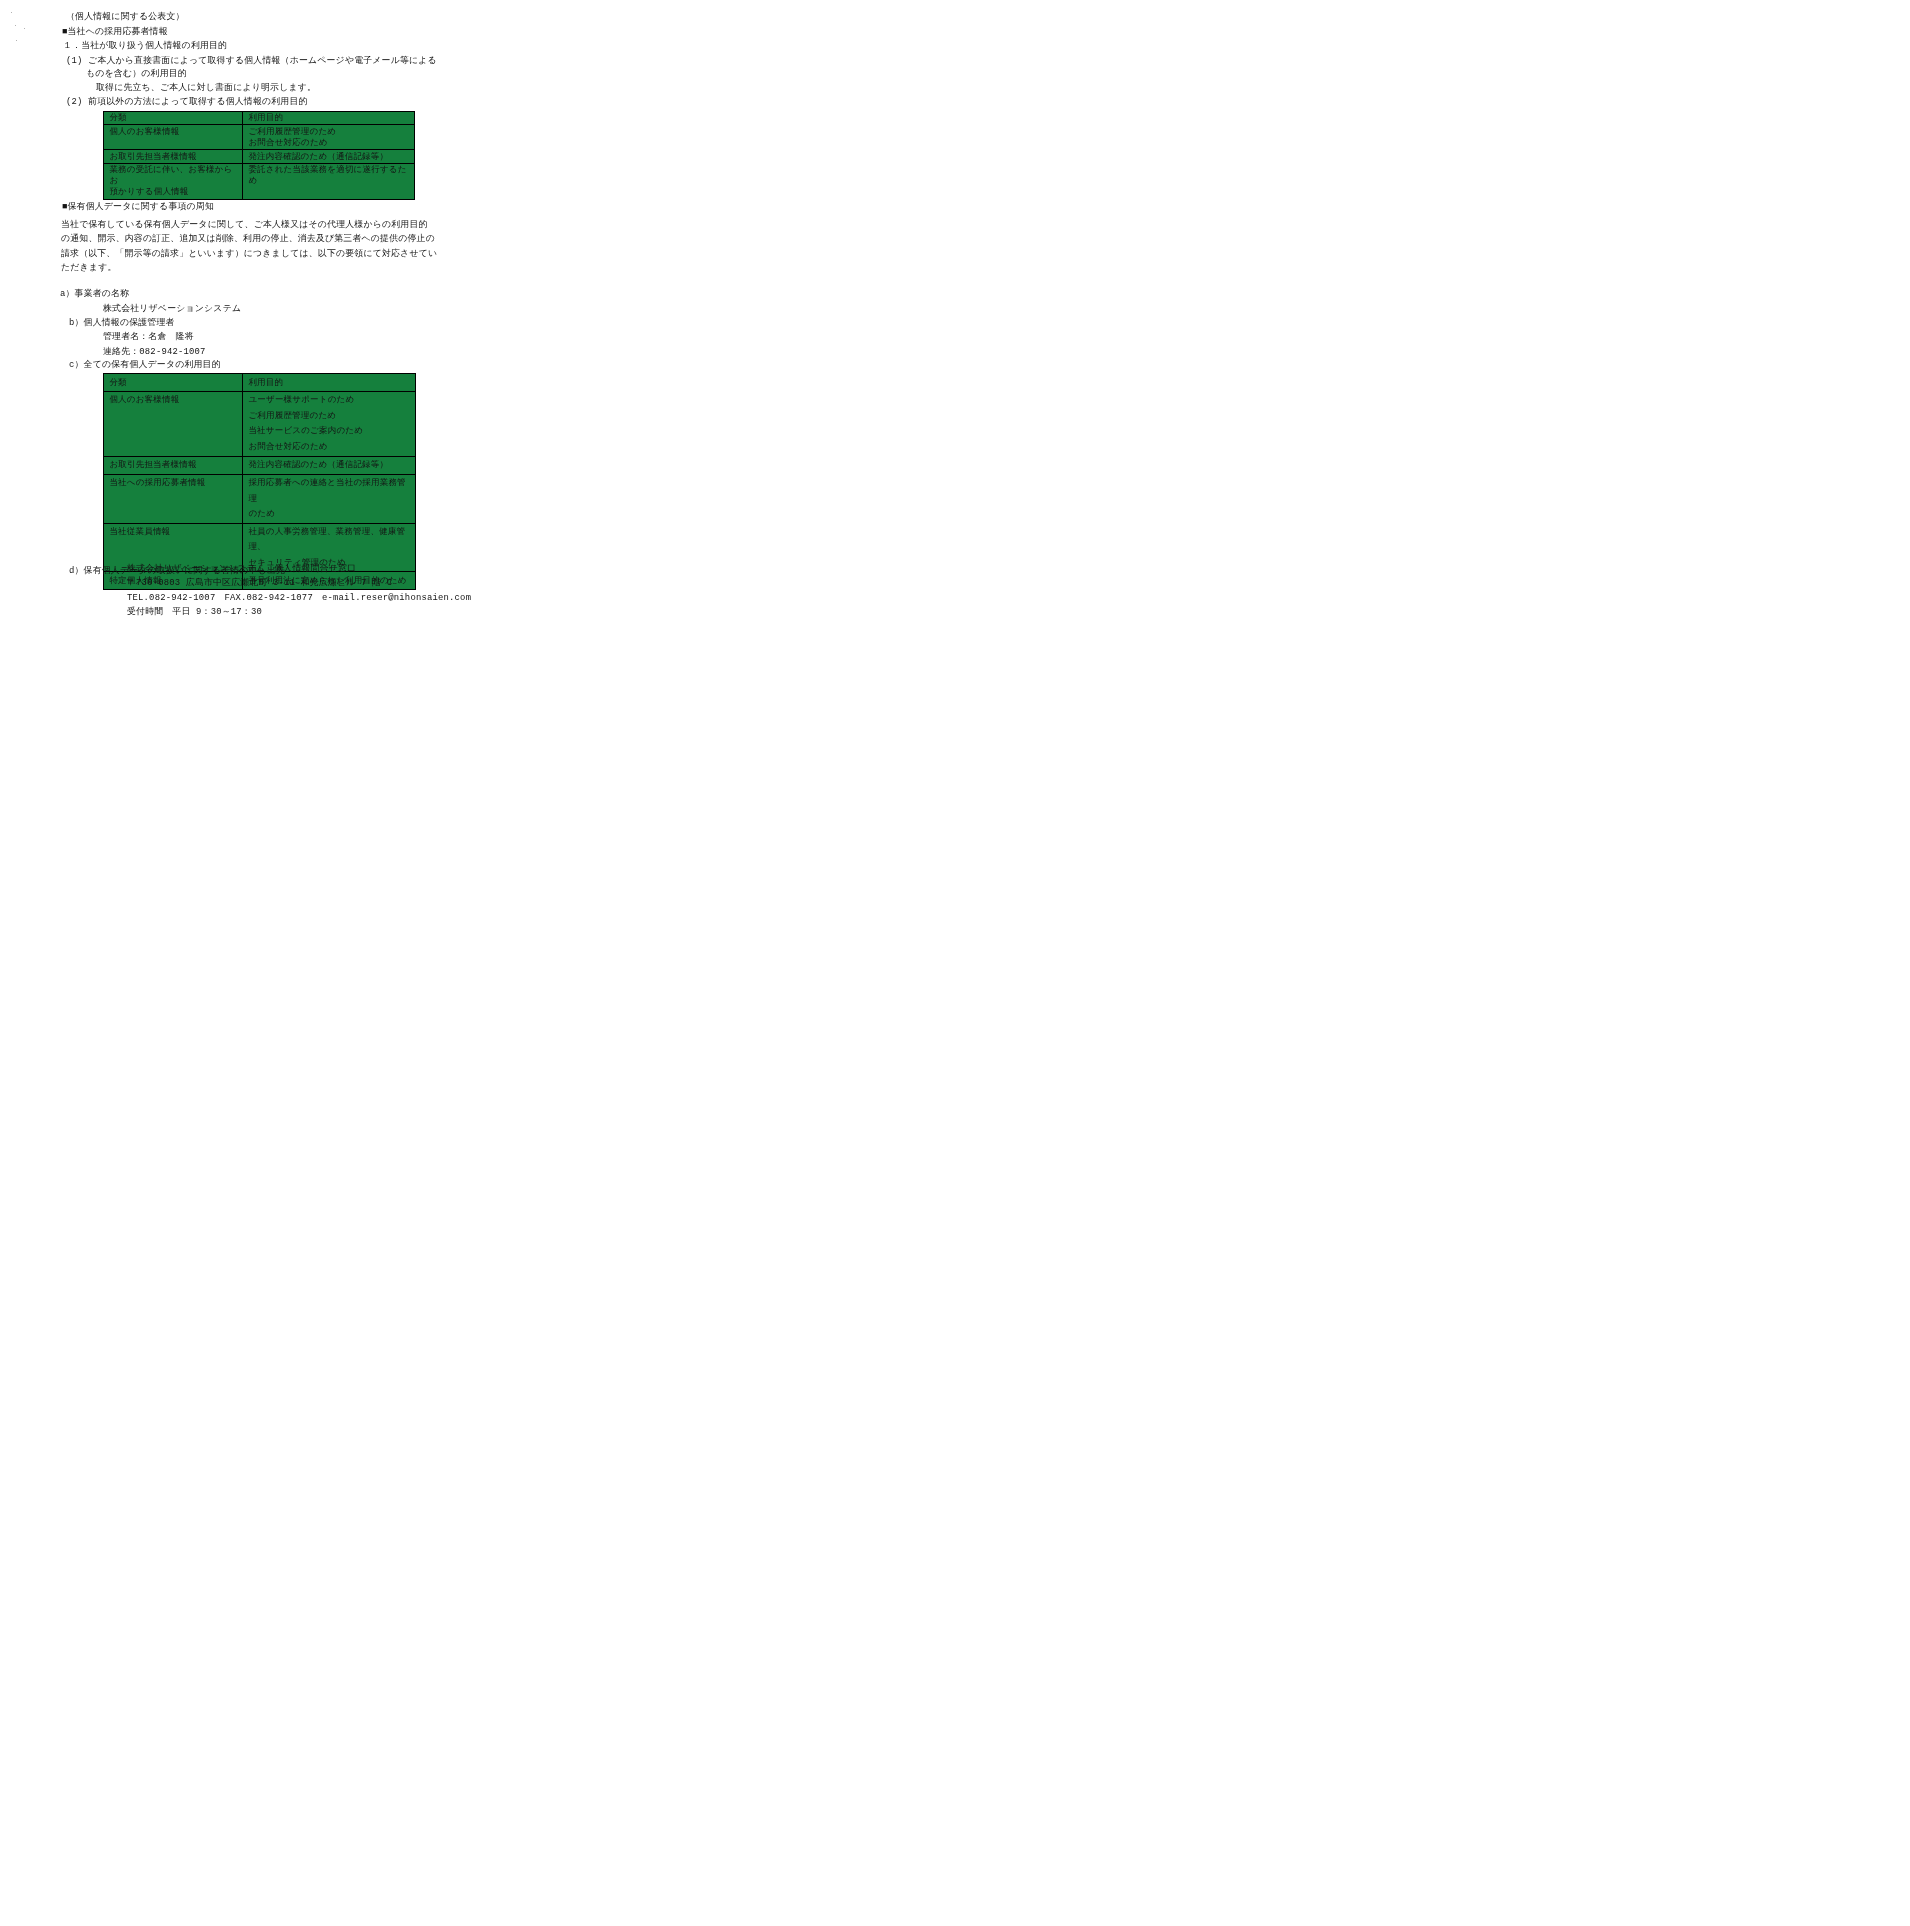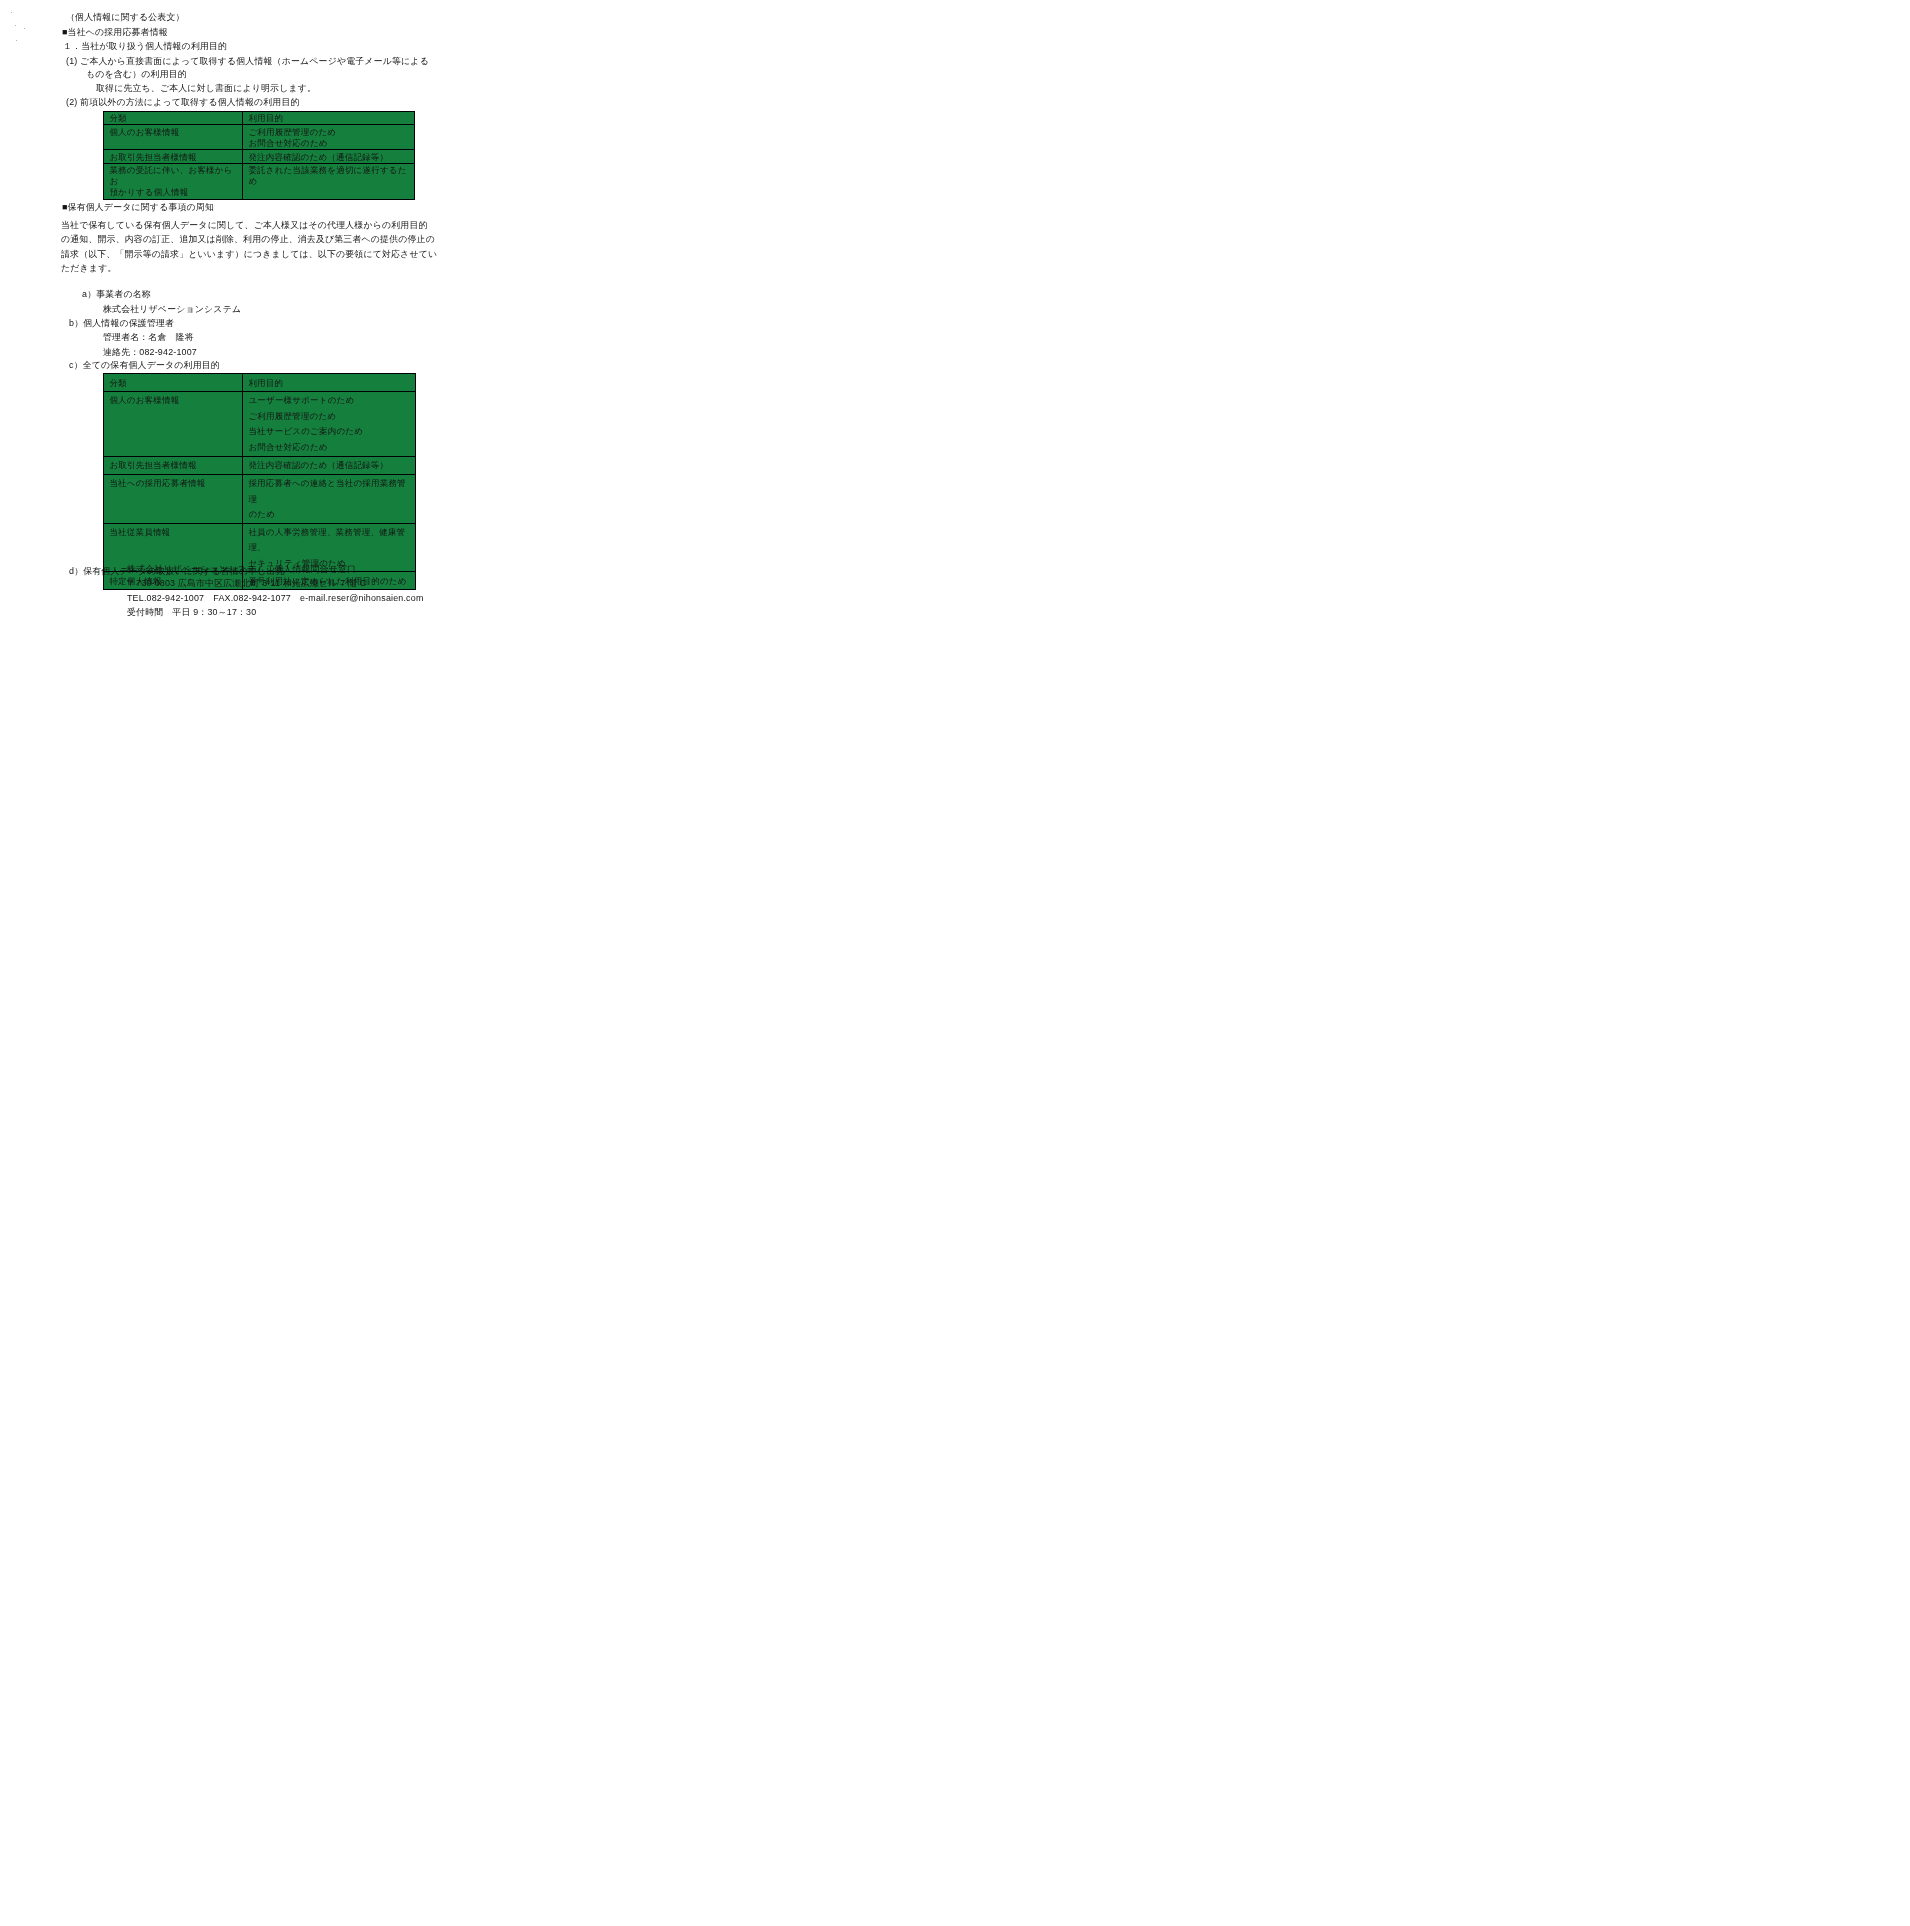--- a/index.html
+++ b/index.html
@@ -1,20 +1,20 @@
 <!DOCTYPE html>
 <html style="font-size:6.2px"><head>
 <meta charset="utf-8">
 <style>
   html,body{margin:0;padding:0;background:#ffffff;}
   .page{
     position:relative;
     width:478px;height:643px;
     background:#ffffff;
-    font-family:Liberation Sans, sans-serif;
+    font-family:Liberation Mono, monospace;
     color:#141414;
     overflow:hidden;
   }
   .line{
     position:absolute;
     font-size:8.9px;
     line-height:11.6px;
     white-space:pre-line;
     letter-spacing:0.2px;
   }
@@ -93,21 +93,21 @@
       </tr>
     </tbody>
   </table>
 
   <div class="line" style="left:62px;top:202px">■保有個人データに関する事項の周知</div>
   <div class="para" style="left:61px;top:218px">当社で保有している保有個人データに関して、ご本人様又はその代理人様からの利用目的
 の通知、開示、内容の訂正、追加又は削除、利用の停止、消去及び第三者への提供の停止の
 請求（以下、「開示等の請求」といいます）につきましては、以下の要領にて対応させてい
 ただきます。</div>
 
-  <div class="line" style="left:82px;top:289px">a）事業者の名称</div>
+  <div class="line" style="left:60px;top:289px">a）事業者の名称</div>
   <div class="line" style="left:103px;top:304px">株式会社リザベーションシステム</div>
   <div class="line" style="left:69px;top:318px">b）個人情報の保護管理者</div>
   <div class="line" style="left:103px;top:332px">管理者名：名倉　隆将</div>
   <div class="line" style="left:103px;top:347px">連絡先：082-942-1007</div>
   <div class="line" style="left:69px;top:360px">c）全ての保有個人データの利用目的</div>
 
   <table class="doc t2" style="left:103px;top:373px;width:313px">
     <colgroup>
         <col style="width:139px">
         <col>

